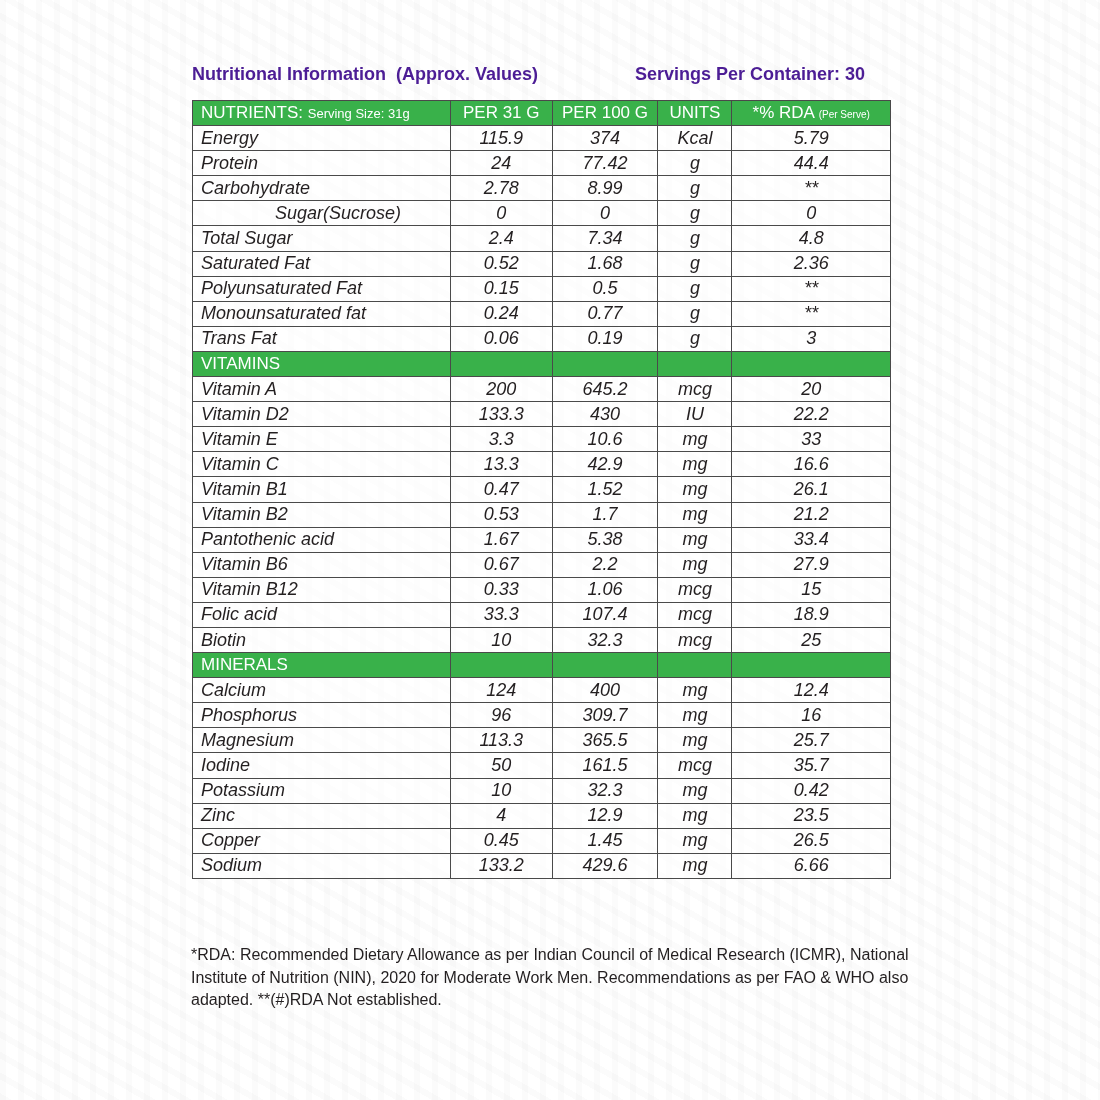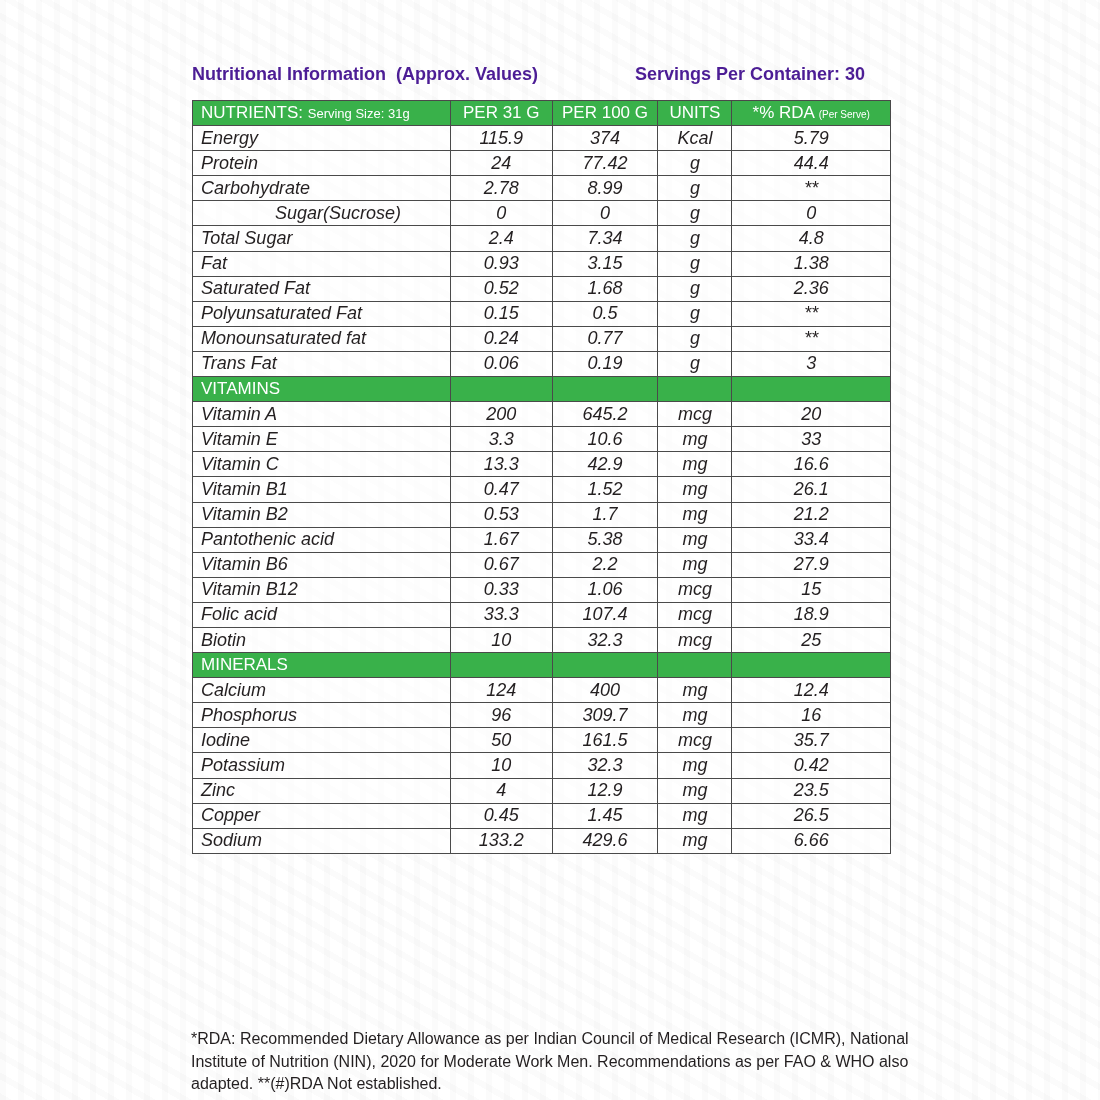--- a/index.html
+++ b/index.html
@@ -35,21 +35,21 @@
   table.nut td.name.indent { padding-left:82px;margin-left:37px; }
   table.nut td.num { text-align:center; }
   col.c1 { width:258px; } col.c2 { width:102px; } col.c3 { width:106px; } col.c4 { width:74px; } col.c5 { width:159px; }
   tr.green th, tr.green td {
     background:#39b14a; color:#ffffff; font-style:normal; font-size:17px; text-align:center;
   }
   tr.green th.left, tr.green td.left { text-align:left; padding-left:8px; }
   .small { font-size:13px; }
   .tiny { font-size:10px; }
   .footer {
-    position:absolute; left:191px; top:1028px; width:730px; z-index:1;
+    position:absolute; left:191px; top:944px; width:730px; z-index:1;
     font-size:16px; line-height:22.5px; color:#231f20;
   }
 </style>
 </head>
 <body>
 
 <div class="bg"></div>
 
 <div class="title-row">
   <span class="title-left" style="white-space:pre">Nutritional Information  (Approx. Values)</span>
@@ -109,27 +109,20 @@
         <td class="num">0</td>
       </tr>
       <tr>
         <td class="name">Total Sugar</td>
         <td class="num">2.4</td>
         <td class="num">7.34</td>
         <td class="num">g</td>
         <td class="num">4.8</td>
       </tr>
       <tr>
-        <td class="name">Fat</td>
-        <td class="num">0.93</td>
-        <td class="num">3.15</td>
-        <td class="num">g</td>
-        <td class="num">1.38</td>
-      </tr>
-      <tr>
         <td class="name">Saturated Fat</td>
         <td class="num">0.52</td>
         <td class="num">1.68</td>
         <td class="num">g</td>
         <td class="num">2.36</td>
       </tr>
       <tr>
         <td class="name">Polyunsaturated Fat</td>
         <td class="num">0.15</td>
         <td class="num">0.5</td>
@@ -158,20 +151,27 @@
         <td></td>
       </tr>
       <tr>
         <td class="name">Vitamin A</td>
         <td class="num">200</td>
         <td class="num">645.2</td>
         <td class="num">mcg</td>
         <td class="num">20</td>
       </tr>
       <tr>
+        <td class="name">Vitamin D2</td>
+        <td class="num">133.3</td>
+        <td class="num">430</td>
+        <td class="num">IU</td>
+        <td class="num">22.2</td>
+      </tr>
+      <tr>
         <td class="name">Vitamin E</td>
         <td class="num">3.3</td>
         <td class="num">10.6</td>
         <td class="num">mg</td>
         <td class="num">33</td>
       </tr>
       <tr>
         <td class="name">Vitamin C</td>
         <td class="num">13.3</td>
         <td class="num">42.9</td>
@@ -242,20 +242,27 @@
         <td class="num">12.4</td>
       </tr>
       <tr>
         <td class="name">Phosphorus</td>
         <td class="num">96</td>
         <td class="num">309.7</td>
         <td class="num">mg</td>
         <td class="num">16</td>
       </tr>
       <tr>
+        <td class="name">Magnesium</td>
+        <td class="num">113.3</td>
+        <td class="num">365.5</td>
+        <td class="num">mg</td>
+        <td class="num">25.7</td>
+      </tr>
+      <tr>
         <td class="name">Iodine</td>
         <td class="num">50</td>
         <td class="num">161.5</td>
         <td class="num">mcg</td>
         <td class="num">35.7</td>
       </tr>
       <tr>
         <td class="name">Potassium</td>
         <td class="num">10</td>
         <td class="num">32.3</td>

